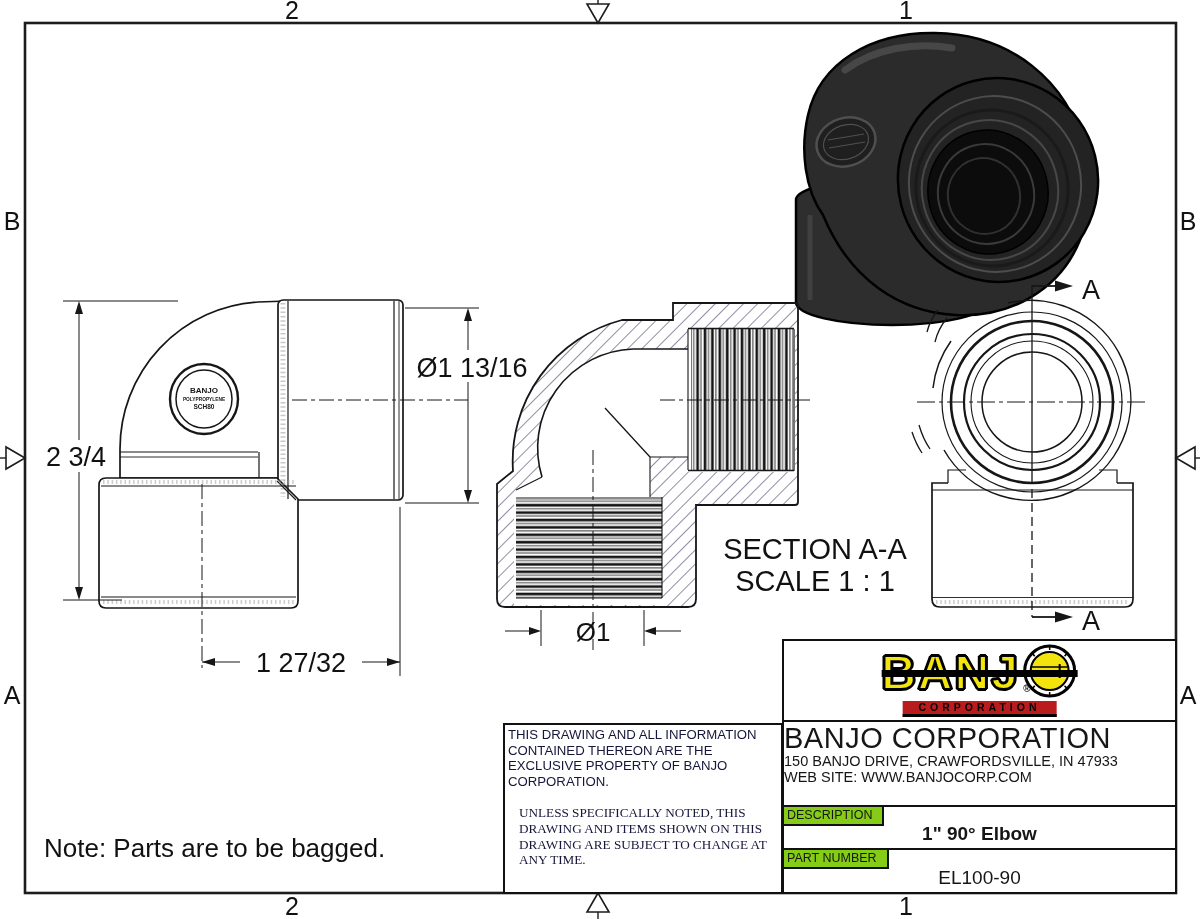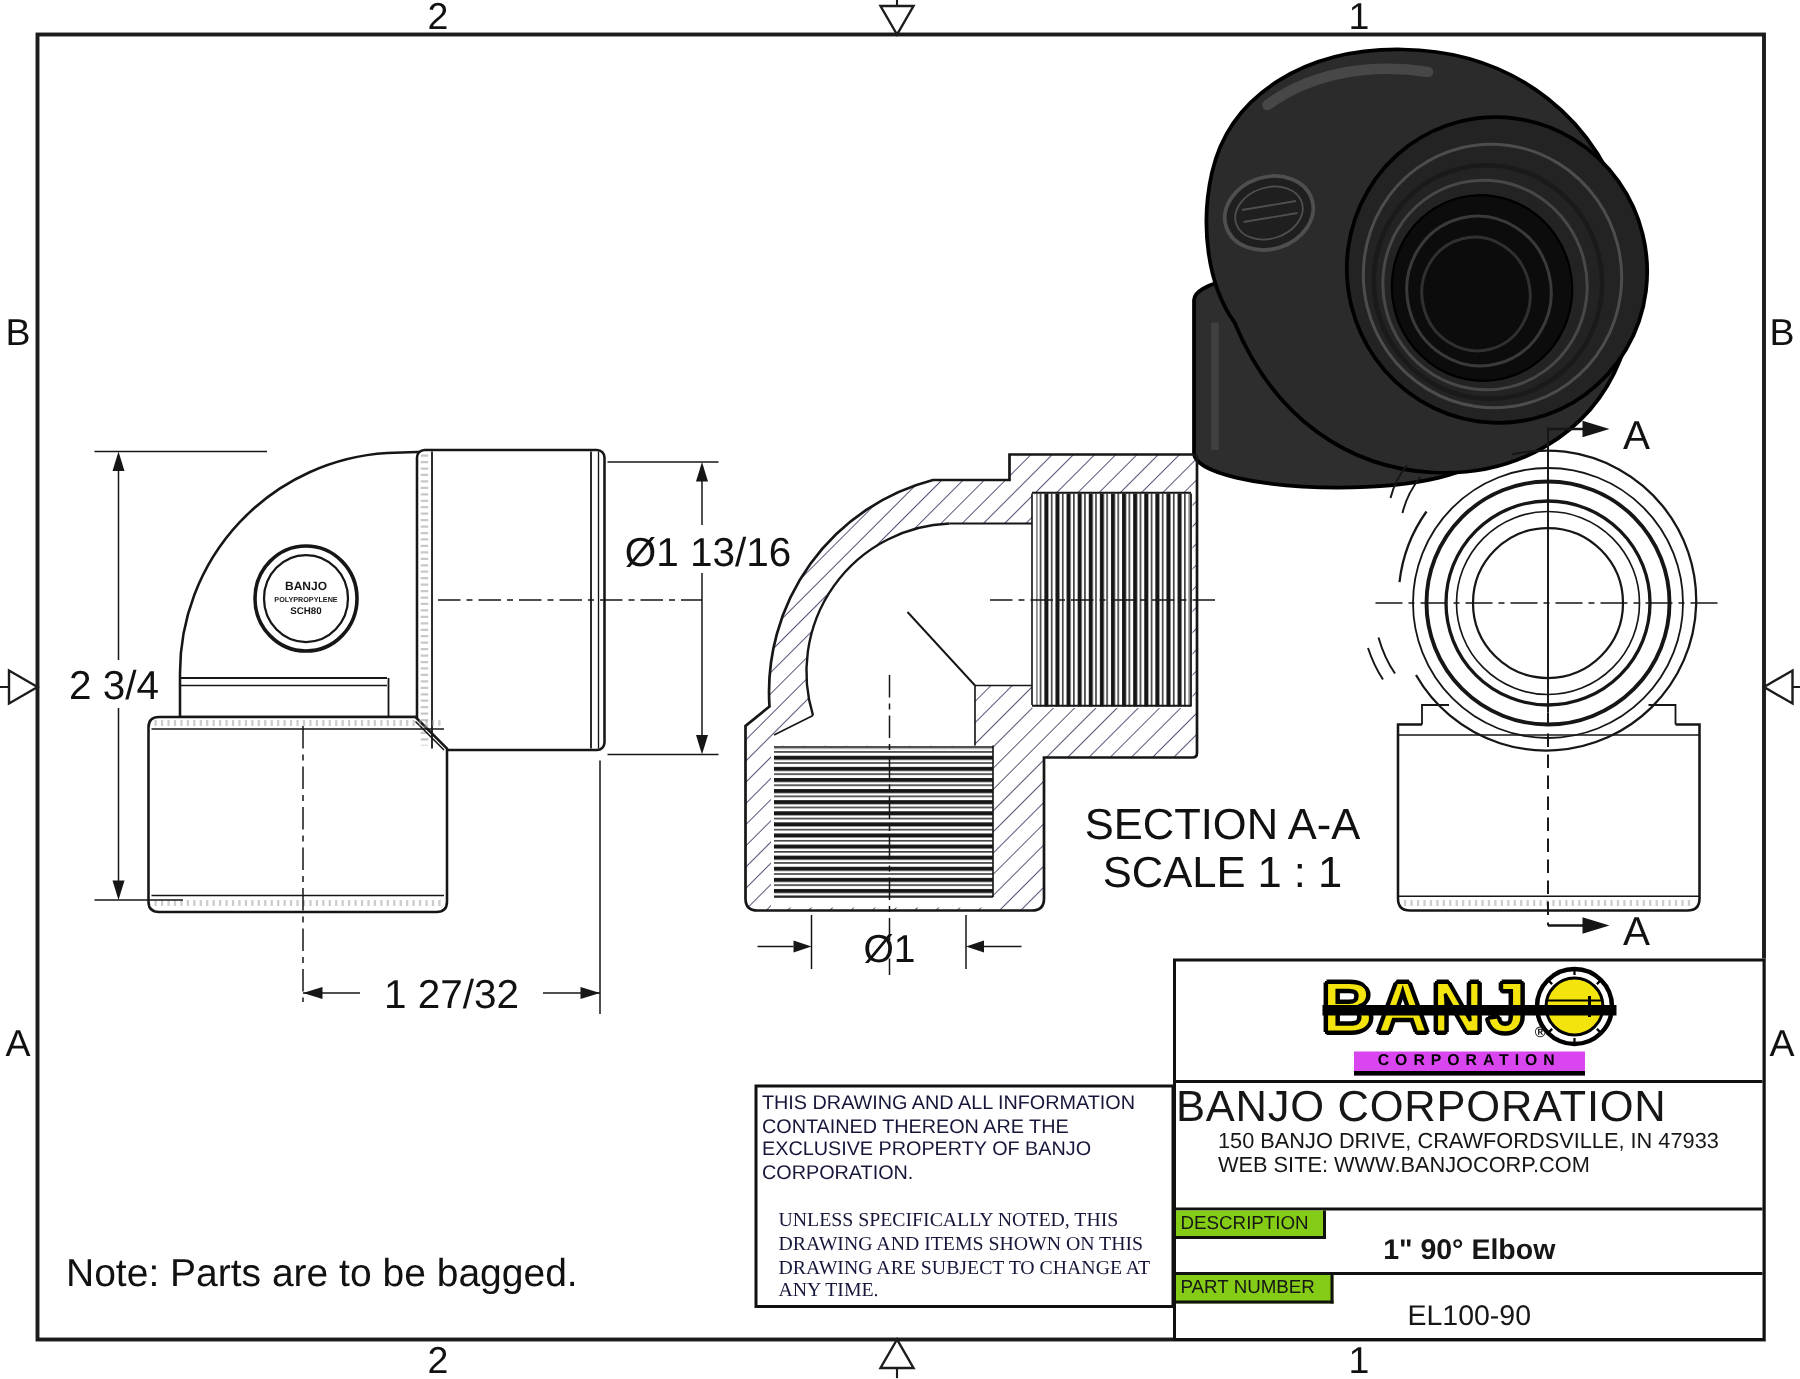--- a/index.html
+++ b/index.html
@@ -14,34 +14,34 @@
   .tb-logo{position:relative;height:79px;border-bottom:2px solid #111;}
   .logo-inner{position:absolute;left:50%;top:4px;transform:translateX(-50%);text-align:center;}
   .logo-line{position:relative;display:flex;align-items:center;height:56px;}
   .logo-banj{font-size:48px;font-weight:900;color:#f2e40c;letter-spacing:2px;line-height:1;
              -webkit-text-stroke:2px #000;
              text-shadow:-2px 0 #000,2px 0 #000,0 -2px #000,0 2px #000,
                          -1px -1px #000,1px 1px #000,1px -1px #000,-1px 1px #000;}
   .logo-neck{position:absolute;left:0;top:25px;width:196px;height:7px;background:#000;z-index:3;}
   .logo-head{margin-left:2px;position:relative;z-index:2;}
   .logo-reg{position:absolute;left:142px;top:38px;font-size:10px;font-weight:700;color:#111;z-index:4;}
-  .logo-corp{margin:0 auto;width:150px;background:#d946ef;color:#000;font-size:10.5px;font-weight:700;
+  .logo-corp{margin:0 auto;width:150px;background:#b91c1c;color:#000;font-size:10.5px;font-weight:700;
              letter-spacing:4px;border-bottom:3px solid #000;padding:0 2px 1px 2px;}
   .tb-company{height:82px;border-bottom:2px solid #111;padding-top:1px;}
   .tb-name{font-size:29px;line-height:31px;letter-spacing:0.5px;white-space:nowrap;}
-  .tb-addr{font-size:14.5px;line-height:15.5px;white-space:nowrap;margin-left:28px;}
+  .tb-addr{font-size:14.5px;line-height:15.5px;white-space:nowrap;}
   .tb-desc{position:relative;height:41px;border-bottom:2px solid #111;}
   .tb-part{position:relative;height:42px;}
   .tb-label{position:absolute;left:0;top:0;font-size:12.5px;line-height:14px;
             padding:1px 10px 2px 3px;border-right:2px solid #111;border-bottom:2px solid #111;background:#84cc16;}
   .tb-value{position:absolute;left:0;right:0;bottom:3px;text-align:center;font-size:19px;}
   .tb-value.bold{font-weight:700;}
 
   
-  .legal{position:absolute;left:503px;top:723px;width:280px;height:149px;border:2px solid #111;
+  .legal{position:absolute;left:503px;top:723px;width:280px;height:171px;border:2px solid #111;
          box-sizing:border-box;background:#fff;padding:2px 3px;font-size:13.2px;line-height:15.6px;color:#16163a;}
   .legal p{margin:0 0 16px 0;}
   .legal p:last-child{margin:11px;font-family:Liberation Serif, serif;}
 
   
   .note{position:absolute;left:44px;top:833px;font-size:26px;color:#111;}
 </style>
 </head>
 <body>
 

